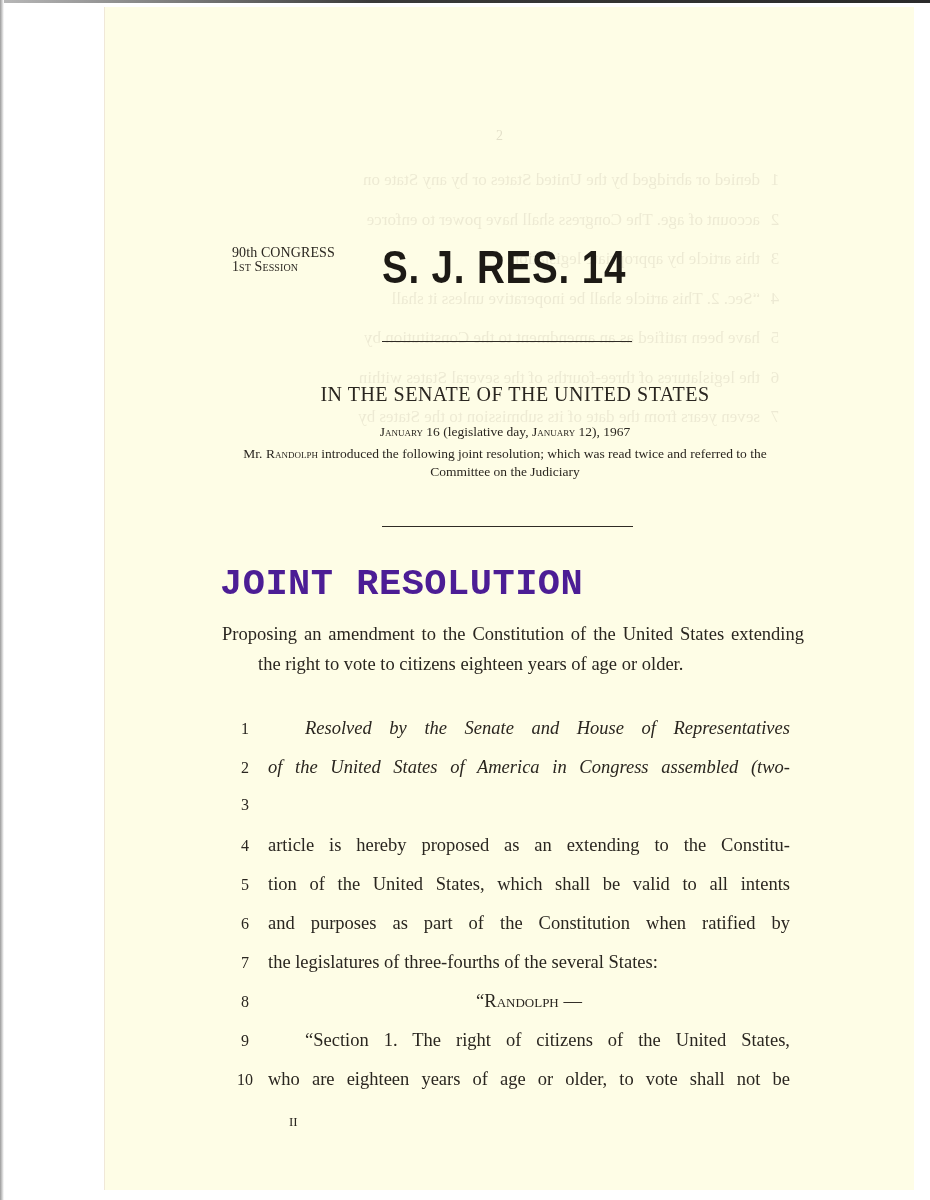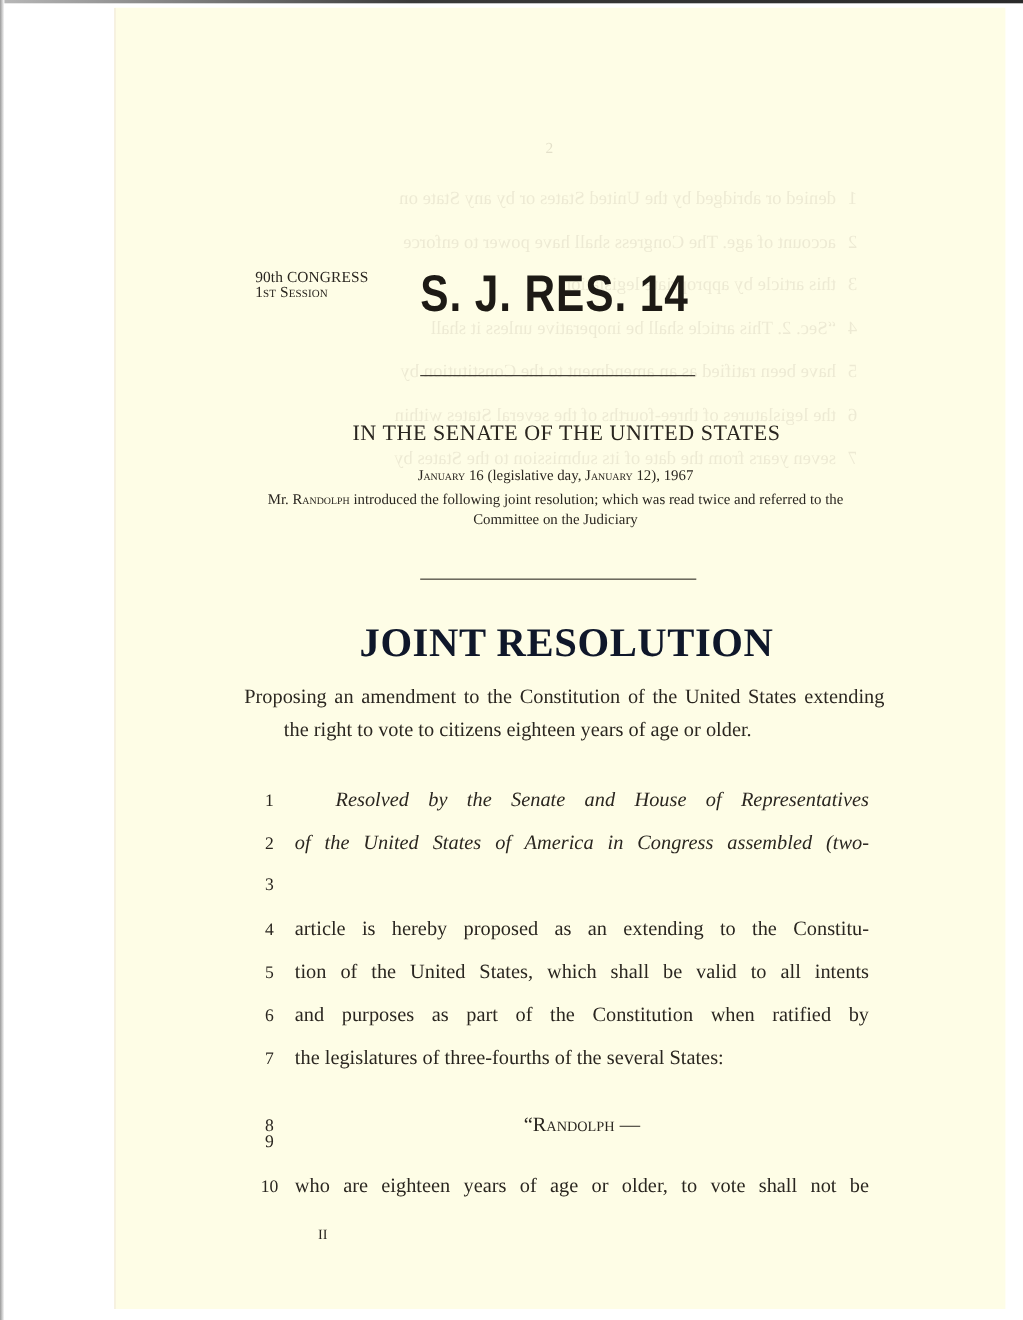--- a/index.html
+++ b/index.html
@@ -59,30 +59,30 @@
   }
   .rule { position: absolute; height: 1px; background: #2f2b24; }
   .senate {
     left: 220px; top: 383px; width: 590px; text-align: center;
     font-size: 20px; letter-spacing: 0.5px;
   }
   .date {
     left: 220px; top: 424px; width: 570px; text-align: center;
     font-size: 13.5px;
   }
-  .sc { font-variant: small-caps; margin-top: 22px; }
+  .sc { font-variant: small-caps; }
   .intro {
     left: 220px; top: 445px; width: 570px; text-align: center;
     font-size: 13.5px; line-height: 18px;
   }
   .title {
-    left: 220px; top: 563px; width: 590px; text-align: center;
-    font-family: Liberation Serif, serif;
+    left: 220px; top: 563px; width: 590px; 
+    font-family: Liberation Mono, monospace;
     font-weight: bold; font-size: 37px; letter-spacing: 0.5px;
-    color: #0f172a;
+    color: #4c1d95;
     transform: scaleX(1.0);
   }
   .purpose {
     left: 222px; top: 619px; width: 546px;
     font-size: 18.5px; line-height: 30px;
     text-align: justify;
     padding-left: 36px; text-indent: -36px;
   }
   .lines { left: 230px; top: 718px; width: 560px; }
   .line {
@@ -192,20 +192,21 @@
   <div class="line" style="top:234px">
     <span class="ln">7</span>
     <span class="lt last">the legislatures of three-fourths of the several States:</span>
   </div>
   <div class="line" style="top:273px">
     <span class="ln">8</span>
     <span class="lt center sc">“Randolph —</span>
   </div>
   <div class="line" style="top:312px">
     <span class="ln">9</span>
+    <span class="lt indent" style="font-variant: normal;">“Section 1. The right of citizens of the United States,</span>
   </div>
   <div class="line" style="top:351px">
     <span class="ln">10</span>
     <span class="lt">who are eighteen years of age or older, to vote shall not be</span>
   </div>
 </div>
 
 <div class="abs footer-mark">II</div>
 
 </body></html>

